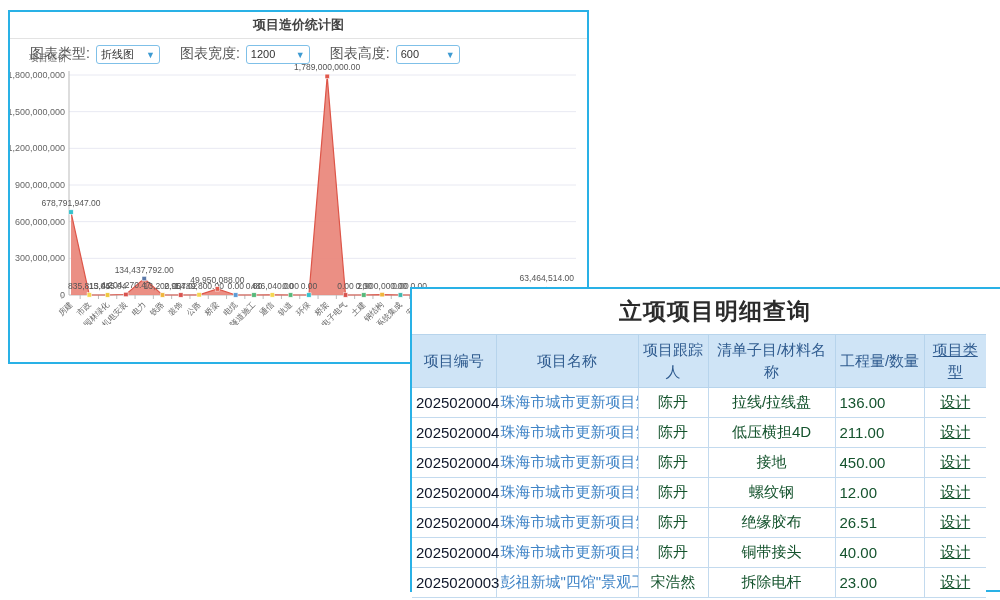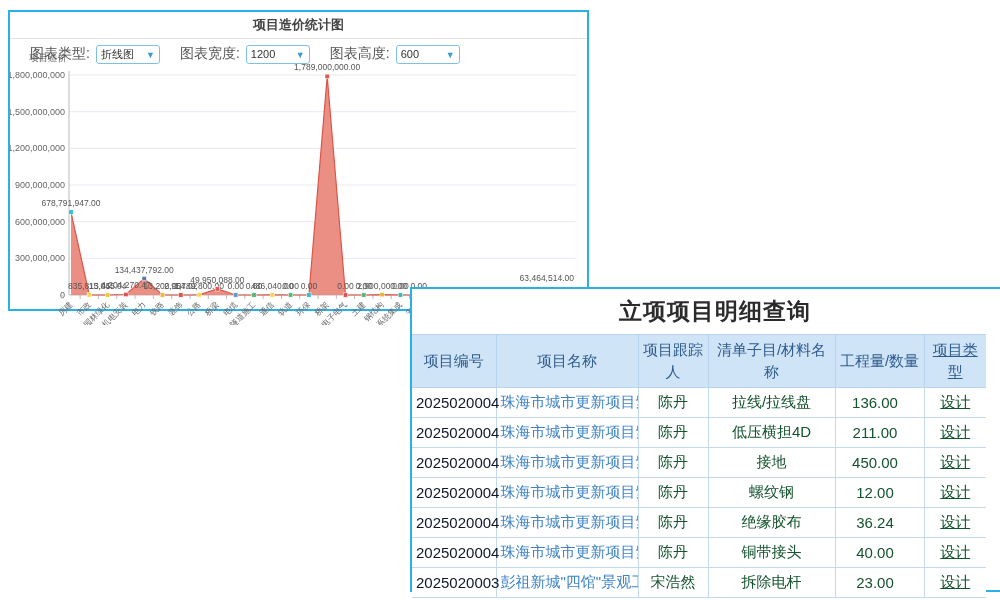--- a/index.html
+++ b/index.html
@@ -2,21 +2,21 @@
 <html><head>
 <meta charset="utf-8">
 <style>
   * { margin:0; padding:0; box-sizing:border-box; }
   html,body { width:1000px; height:600px; background:#ffffff; overflow:hidden;
               font-family:"Liberation Sans","DejaVu Sans",sans-serif; }
 
   .window { position:absolute; background:#fff; border:2px solid #29b1e6; }
 
   
-  #chart-window { left:8px; top:10px; width:581px; height:301px; z-index:1; }
+  #chart-window { left:8px; top:10px; width:581px; height:354px; z-index:1; }
   #chart-titlebar { position:relative; z-index:2; height:27px; display:flex; align-items:center;
                     justify-content:center; border-bottom:1px solid #e3e3e3;
                     font-size:13px; font-weight:bold; color:#444; }
   #chart-controls { position:relative; z-index:2; height:30px; display:flex; align-items:center;
                     padding-left:20px; gap:20px; }
   .ctrl-group { display:flex; align-items:center; gap:6px; }
   .ctrl-label { font-size:14px; color:#555; }
   .ctrl-select { position:relative; width:64px; height:19px; border:1px solid #7fc0e8;
                  border-radius:3px; background:#fff; font-size:11px; color:#333;
                  line-height:17px; padding-left:4px; cursor:pointer; }
@@ -28,21 +28,21 @@
   #table-title { height:45px; display:flex; align-items:center; justify-content:center;
                  font-size:23px; font-weight:bold; color:#2b2b2b; letter-spacing:1px; }
   #detail-table { width:574px; border-collapse:collapse; table-layout:fixed; font-size:15px; }
   #detail-table th { background:#cfe4f6; color:#2f5b8f; font-weight:normal;
                      border:1px solid #b7d4ec; padding:4px 2px; line-height:1.45; }
   #detail-table td { border:1px solid #c3daee; padding:0 4px; height:30px;
                      text-align:center; color:#14532d; background:#fff; }
   #detail-table td.c-num  { color:#0f172a; cursor:pointer; }
   #detail-table td.c-name { color:#3e83c6; text-align:left; white-space:nowrap;
                             overflow:hidden; cursor:pointer; }
-  #detail-table td.c-qty  { text-align:center; padding-right:13px; }
+  #detail-table td.c-qty  { text-align:left; padding-right:13px; }
   #detail-table tr { border-bottom:1px solid #c3daee; }
   #detail-table th:first-child, #detail-table td:first-child { border-left:none;margin-left:8px; }
   #detail-table th:last-child,  #detail-table td:last-child  { border-right:none;text-decoration:underline; }
 </style>
 </head>
 <body>
 
 <div class="window" id="chart-window">
   <div id="chart-titlebar">
     <span>项目造价统计图</span>
@@ -233,21 +233,21 @@
           <td>陈丹</td>
           <td>螺纹钢</td>
           <td class="c-qty">12.00</td>
           <td>设计</td>
         </tr>
         <tr>
           <td class="c-num">2025020004</td>
           <td class="c-name">珠海市城市更新项目紫桐</td>
           <td>陈丹</td>
           <td>绝缘胶布</td>
-          <td class="c-qty">36.24</td>
+          <td class="c-qty">26.51</td>
           <td>设计</td>
         </tr>
         <tr>
           <td class="c-num">2025020004</td>
           <td class="c-name">珠海市城市更新项目紫桐</td>
           <td>陈丹</td>
           <td>铜带接头</td>
           <td class="c-qty">40.00</td>
           <td>设计</td>
         </tr>

